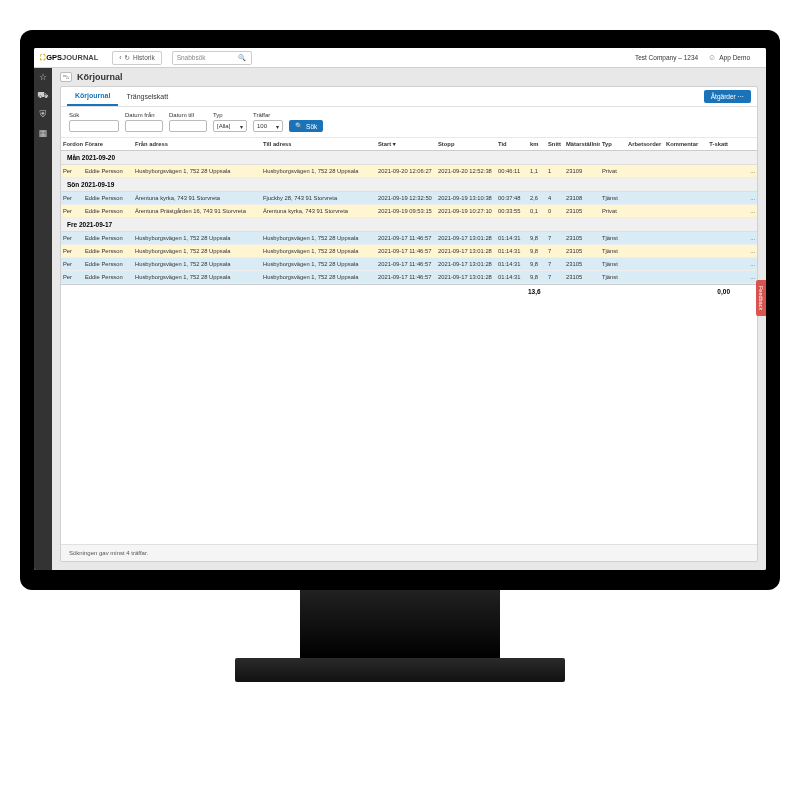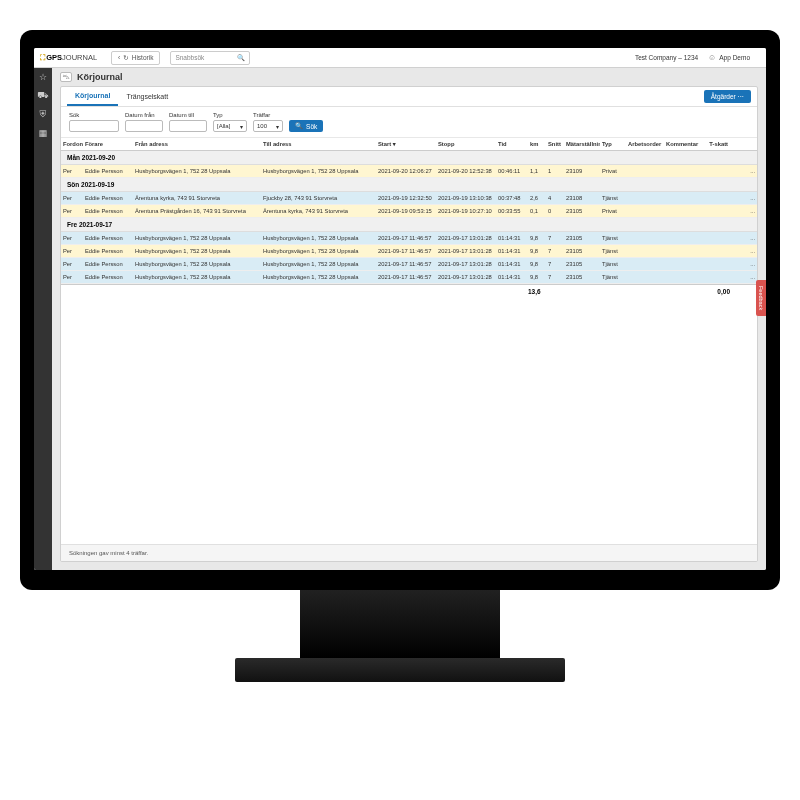--- a/index.html
+++ b/index.html
@@ -3,21 +3,21 @@
 <meta charset="utf-8">
 <style>
   * { box-sizing: border-box; margin: 0; padding: 0; font-family: Arial, Helvetica, sans-serif; }
   body { background: #fff; width: 800px; height: 800px; overflow: hidden; }
   .monitor { position: relative; width: 760px; height: 560px; margin: 30px auto 0; background: #000; border-radius: 12px; padding: 18px 14px 20px 14px; }
   .screen { background: #eaeaea; width: 100%; height: 100%; border-radius: 2px; overflow: hidden; font-size: 6.5px; display: flex; flex-direction: column; }
   .topbar { background: #fff; height: 20px; display: flex; align-items: center; padding: 0 6px; border-bottom: 1px solid #d0d0d0; }
   .logo { display: flex; align-items: center; font-weight: bold; font-size: 7.5px; }
   .logo .g { color: #d39e00; margin-right: 1px; }
   .logo .b { color: #000; }
-  .logo .thin { font-weight: normal; color: #444; }
+  .logo .thin { font-weight: bold; color: #444; }
   .topbtn { margin-left: 14px; background: #fff; border: 1px solid #ccc; border-radius: 2px; padding: 2px 6px; display: flex; align-items: center; gap: 3px; font-size: 6.5px; color: #555; }
   .search { margin-left: 10px; background: #fff; border: 1px solid #ccc; border-radius: 2px; padding: 2px 4px; width: 80px; display: flex; align-items: center; justify-content: space-between; font-size: 6.5px; color: #888; }
   .topbar .spacer { flex: 1; }
   .topuser { font-size: 6.5px; color: #333; margin-right: 10px; }
   .usericon { font-size: 8px; color: #888; margin-right: 3px; }
   .body { flex: 1; display: flex; overflow: hidden; }
   .sidebar { width: 18px; background: #333; display: flex; flex-direction: column; align-items: center; padding-top: 4px; gap: 8px; color: #ccc; font-size: 9px; }
   .main { flex: 1; background: #e8e8e8; display: flex; flex-direction: column; overflow: hidden; }
   .pagehead { background: #e8e8e8; padding: 4px 8px; display: flex; align-items: center; gap: 5px; }
   .pagehead h1 { font-size: 9px; font-weight: bold; color: #333; }

